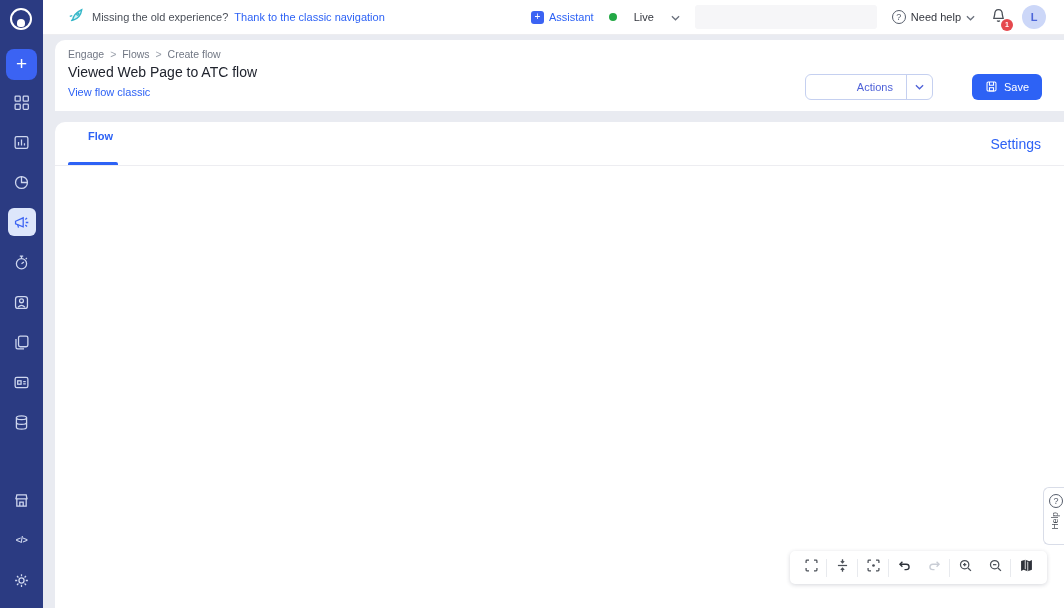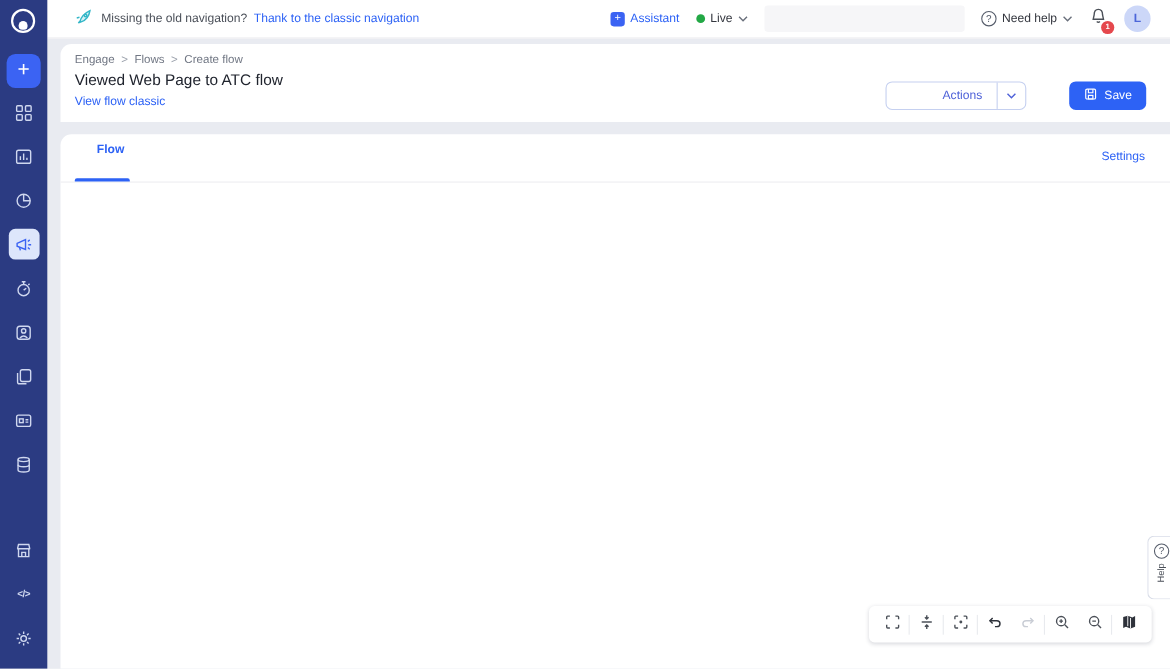--- a/index.html
+++ b/index.html
@@ -18,21 +18,21 @@
   .nav-item svg { display:block; }
   .code-txt { font-size:9px; font-weight:bold; letter-spacing:-0.5px; }
 
   
   .announce { position:absolute; left:43px; top:0; width:1021px; height:35px; background:#fff; border-bottom:1px solid #ededf0; display:flex; align-items:center; padding:0 18px 0 25px; z-index:20; }
   .announce .msg { font-size:11px; color:#4a4f58; margin-left:8px; }
   .announce .link { font-size:11px; color:#2d62f5; margin-left:6px; cursor:pointer; }
   .tb-right { margin-left:auto; display:flex; align-items:center; gap:15px; }
   .assist { display:flex; align-items:center; gap:5px; color:#2d62f5; font-size:11px; cursor:pointer; }
   .assist-ic { width:13px; height:13px; background:#3b63f3; border-radius:3px; color:#fff; font-size:10px; line-height:12px; text-align:center; }
-  .live { display:flex; align-items:center; gap:5px; font-size:11px; color:#33363e; cursor:pointer; }
+  .live { display:flex; align-items:center; gap:17px; font-size:11px; color:#33363e; cursor:pointer; }
   .dot { width:8px; height:8px; border-radius:50%; background:#23a845; }
   .redacted { width:182px; height:24px; background:#f6f6f8; border-radius:3px; }
   .helpmenu { display:flex; align-items:center; gap:5px; font-size:11px; color:#33363e; cursor:pointer; }
   .qcirc { width:14px; height:14px; border:1.2px solid #565d6b; border-radius:50%; font-size:9px; line-height:12px; text-align:center; color:#565d6b; }
   .bell { position:relative; cursor:pointer; }
   .badge { position:absolute; right:-6px; bottom:-3px; width:12px; height:12px; background:#e5484d; border-radius:50%; color:#fff; font-size:7px; line-height:12px; text-align:center; font-weight:bold; }
   .avatar { width:24px; height:24px; border-radius:50%; background:#ccd7f8; color:#4c66d9; font-size:11px; font-weight:bold; line-height:24px; text-align:center; cursor:pointer; }
   .chev { color:#6a707c; }
 
   
@@ -45,21 +45,21 @@
   .actions-btn { display:flex; height:26px; border:1px solid #c5d0f0; border-radius:6px; color:#4e61d8; font-size:11px; background:#fff; cursor:pointer;padding-left:38px; }
   .actions-btn .lbl { padding:0 13px; line-height:24px; }
   .actions-btn .caret { width:26px; border-left:1px solid #c5d0f0; display:flex; align-items:center; justify-content:center; }
   .save-btn { height:26px; background:#2d62f5; border-radius:6px; color:#fff; font-size:11px; display:flex; align-items:center; gap:6px; padding:0 13px; cursor:pointer;margin-left:30px; }
 
   
   .panel { position:absolute; left:55px; top:122px; width:1009px; height:486px; background:#fff; border-radius:10px 0 0 0; z-index:5; }
   .tabrow { position:relative; height:44px; border-bottom:1px solid #ededf1; }
   .tab-flow { position:absolute; left:33px; top:8px; font-size:11px; color:#2d62f5; cursor:pointer;font-weight:bold; }
   .tab-underline { position:absolute; left:13px; bottom:0; width:50px; height:3px; background:#2d62f5; border-radius:2px 2px 0 0; }
-  .tab-settings { position:absolute; right:23px; top:14px; font-size:11px; color:#2d62f5; cursor:pointer; }
+  .tab-settings { position:absolute; right:23px; top:14px; font-size:14px; color:#2d62f5; cursor:pointer; }
 
   
   .canvas { position:absolute; left:65px; top:173px; width:978px; height:428px; background:#ededf0; border-radius:8px; overflow:hidden; }
   .wires { position:absolute; left:0; top:0; }
   .node { position:absolute; background:#fff; border:1px solid #ececf0; border-radius:6px; box-shadow:0 1px 3px rgba(30,35,60,0.10); display:flex; align-items:center; gap:8px; padding:7px 8px; cursor:pointer; }
   .node .tt { font-size:9.5px; font-weight:600; color:#3d4350; white-space:nowrap; }
   .node .st { font-size:8.5px; color:#a8aeb8; margin-top:2px; white-space:nowrap; }
   .dmd { position:relative; width:21px; height:21px; flex:0 0 21px; }
   .dmd .sq { position:absolute; left:3px; top:3px; width:15px; height:15px; background:#f3bc3f; border-radius:3px; transform:rotate(45deg); }
   .dmd svg { position:absolute; left:6px; top:4.5px; }
@@ -193,21 +193,21 @@
     </div>
   </div>
 </div>
 
 <div class="announce">
   <span><svg width="16" height="16" viewBox="0 0 18 18" fill="none" stroke="#35b7c8" stroke-width="1.5">
         <path d="M5 15 C6 10 9 6 15.5 3 C14.5 9.5 11 13 6.5 14.5 Z" fill="#35b7c8" fill-opacity="0.2"></path>
         <circle cx="11" cy="8" r="1.3"></circle>
         <path d="M2 10.5 L4.8 9.8 M3.5 15.5 L5.8 13.8"></path>
       </svg></span>
-  <span class="msg">Missing the old navigation?</span>
+  <span class="msg">Missing the old experience?</span>
   <span class="link">Thank to the classic navigation</span>
 
   <div class="tb-right">
     <div class="assist">
       <span class="assist-ic">+</span>
       <span>Assistant</span>
     </div>
     <div class="live">
       <span class="dot"></span>
       <span>Live</span>

